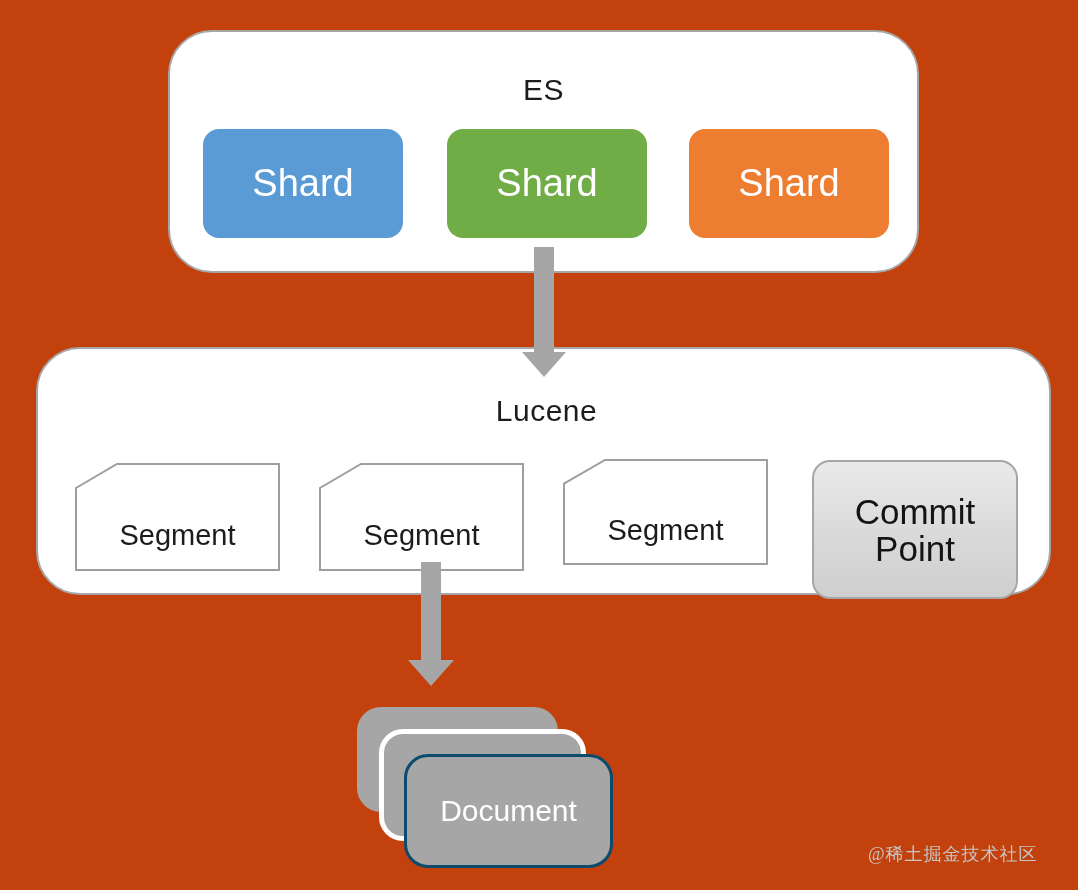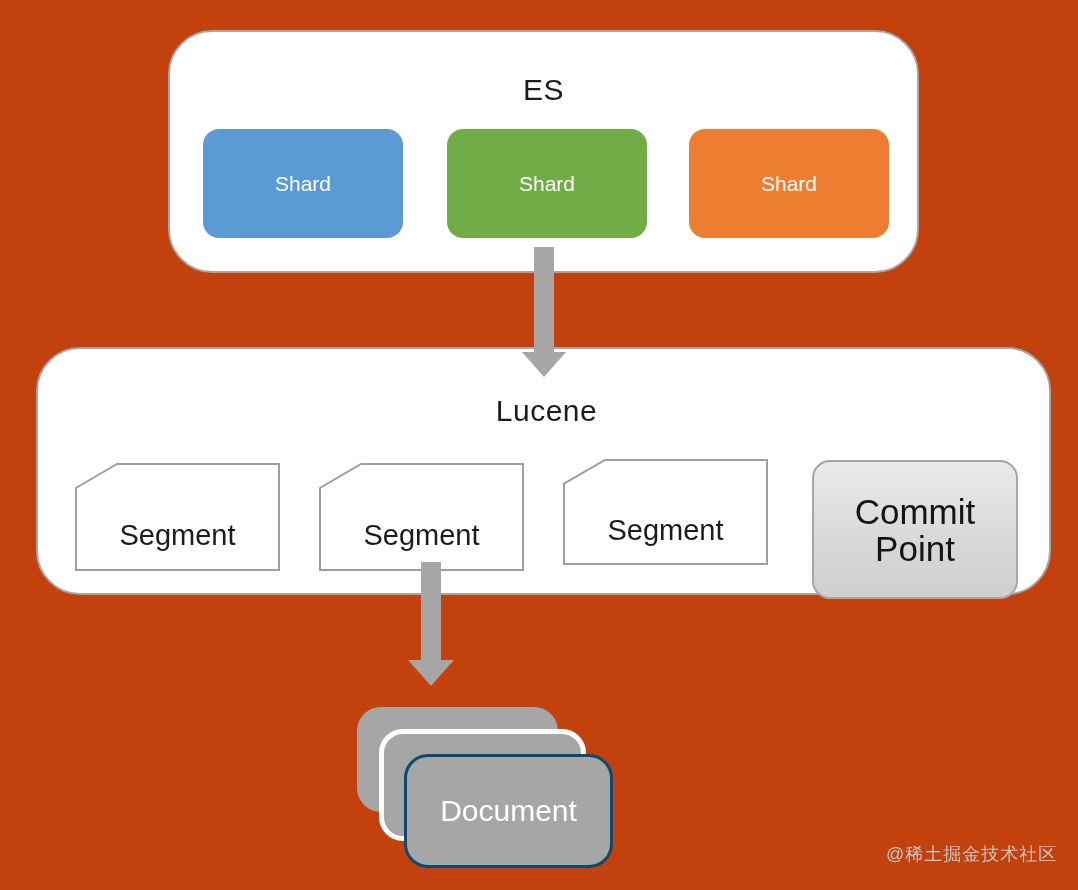--- a/index.html
+++ b/index.html
@@ -31,21 +31,21 @@
   .es-title     { top: 73px; }
   .lucene-title { top: 394px; }
 
   .shard {
     position: absolute;
     top: 129px;
     width: 200px;
     height: 109px;
     border-radius: 16px;
     color: #ffffff;
-    font-size: 21px;
+    font-size: 38px;
     display: flex;
     align-items: center;
     justify-content: center;
   }
   .shard-1 { left: 203px; }
   .shard-2 { left: 447px; }
   .shard-3 { left: 689px; }
 
   .arrow-svg { position: absolute; z-index: 5; }
   .arrow-svg polygon { fill: #a6a6a6; }
@@ -97,24 +97,25 @@
     box-sizing: border-box;
   }
   .doc-back   { left: 357px; top: 707px; width: 201px; height: 105px; z-index: 1; }
   .doc-middle { left: 379px; top: 729px; width: 207px; height: 112px; z-index: 2; border: 5px solid #ffffff; }
   .doc-front  { left: 404px; top: 754px; width: 209px; height: 114px; z-index: 3; border: 3px solid #0c4a6e;
                 display: flex; align-items: center; justify-content: center;
                 color: #ffffff; font-size: 30px; }
 
   .watermark {
     position: absolute;
-    left: 886px; top: 842px;
+    left: 868px; top: 842px;
     font-size: 18px;
     color: #c6c6c6;
     letter-spacing: 1px;
+    font-family: Liberation Serif, serif;
   }
 </style>
 </head>
 <body>
 
 <div class="canvas">
 
   <div class="container-box es-container"></div>
   <div class="container-title es-title" style="left:168px; width:751px;">ES</div>
 

